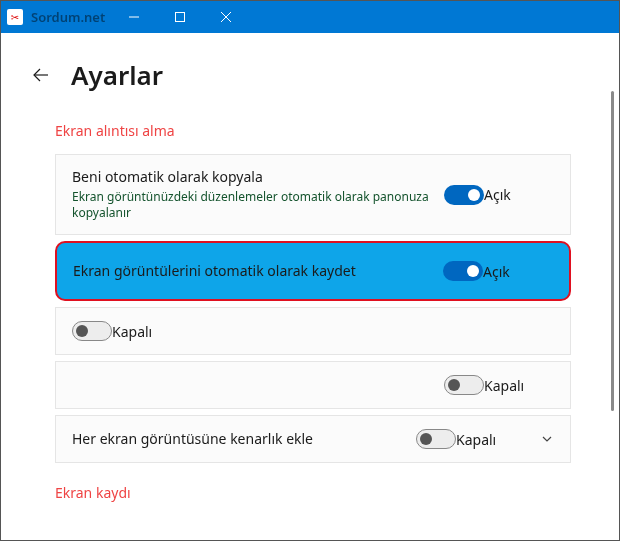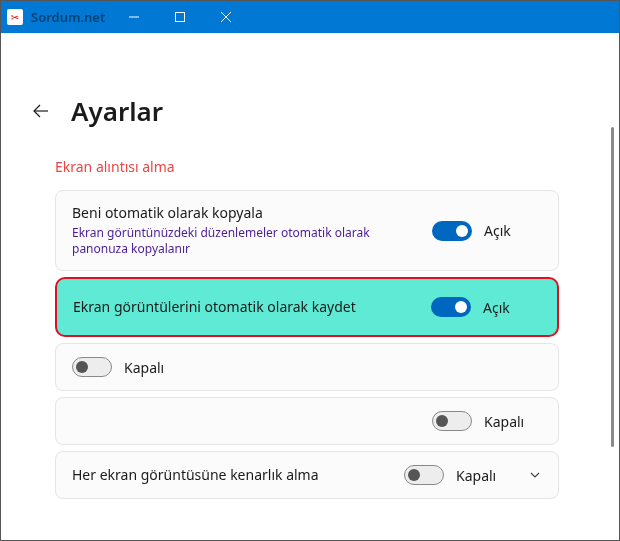--- a/index.html
+++ b/index.html
@@ -37,23 +37,22 @@
   .titlebar .watermark { font-size: 13px; color: rgba(0,0,0,0.45); font-weight:600; margin-right: 6px; }
   .titlebar .winbtn {
     width: 46px; height: 32px;
     display: flex; align-items: center; justify-content: center;
     color: #fff;
   }
   .titlebar .winbtn svg { stroke: #fff; }
   .content {
     position: absolute;
     top: 32px; left: 0; right: 0; bottom: 0;
-    padding: 24px 56px 0 30px;
+    padding: 24px 44px 0 30px;
     overflow: hidden;
-    margin-top: 36px;
   }
   .scrollbar {
     position: absolute;
     right: 5px; top: 58px;
     width: 3px; height: 320px;
     background: #8a8a8a;
     border-radius: 2px;
   }
   .heading-row {
     display: flex;
@@ -74,51 +73,50 @@
     font-size: 14px;
     color: #ef4444;
     margin: 0 0 14px 24px;
   }
   .settings-list {
     margin-left: 24px;
     margin-right: 4px;
   }
   .card {
     border: 1px solid #e5e5e5;
-    border-radius: 8px;
+    border-radius: 0;
     background: #fbfbfb;
     padding: 13px 16px;
     margin-bottom: 6px;
     display: flex;
     align-items: center;
     gap: 14px;
   }
   .card.highlight {
     border: 2.5px solid #e01020;
     border-radius: 10px;
-    background: #5eead4;
+    background: #0ea5e9;
     padding-top: 18px;
     padding-bottom: 18px;
   }
   .card-text { flex: 1; min-width: 0; }
   .card-title {
     font-size: 14px;
     color: #1b1b1b;
     line-height: 1.35;
   }
   .card-desc {
     font-size: 12px;
-    color: #4c1d95;
+    color: #14532d;
     line-height: 1.35;
     margin-top: 2px;
   }
   .toggle-wrap {
     display: flex;
     align-items: center;
-    gap: 12px;
     min-width: 110px;
   }
   .toggle {
     width: 40px; height: 20px;
     border-radius: 10px;
     position: relative;
     flex-shrink: 0;
   }
   .toggle .knob {
     position: absolute;
@@ -225,31 +223,32 @@
       <div class="toggle-wrap">
         <div class="toggle off">
             <div class="knob"></div>
           </div>
         <div class="toggle-label">Kapalı</div>
       </div>
     </div>
 
     <div class="card">
       <div class="card-text">
-        <div class="card-title">Her ekran görüntüsüne kenarlık alma</div>
+        <div class="card-title">Her ekran görüntüsüne kenarlık ekle</div>
       </div>
       <div class="toggle-wrap">
         <div class="toggle off">
             <div class="knob"></div>
           </div>
         <div class="toggle-label">Kapalı</div>
       </div>
       <div class="chevron">
         <svg width="12" height="12" viewBox="0 0 12 12" fill="none" stroke="#444" stroke-width="1.2">
           <polyline points="2,4 6,8 10,4"></polyline>
         </svg>
       </div>
     </div>
 
   </div>
 
+  <div class="section-label bottom">Ekran kaydı</div>
 
 </div>
 
 </body></html>

